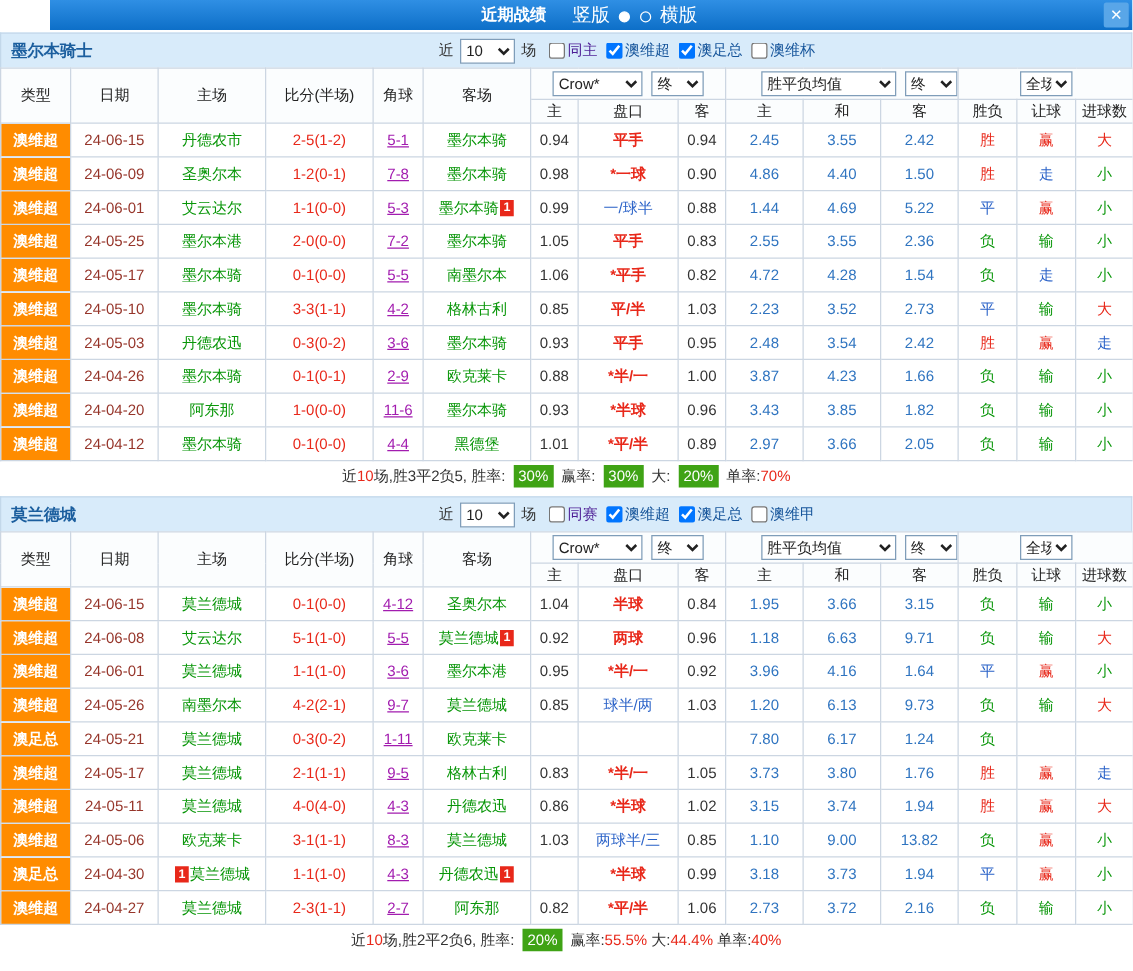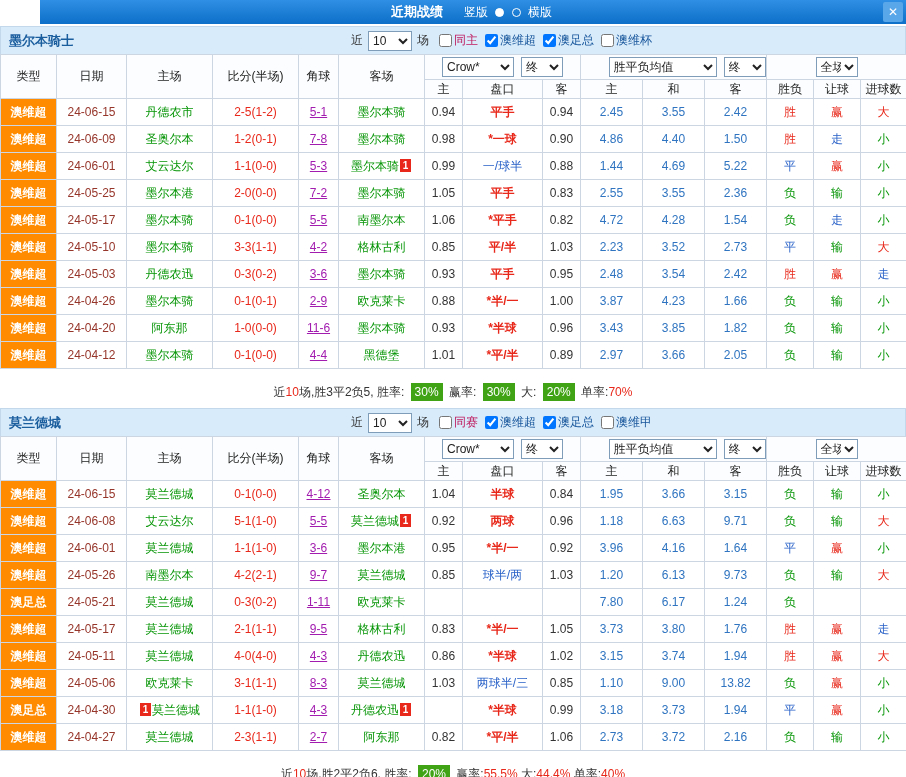--- a/index.html
+++ b/index.html
@@ -9,21 +9,21 @@
     font-family:"Liberation Sans","DejaVu Sans",sans-serif;
     font-size:12px; color:#333;
   }
   
   .titlebar{
     height:24px; position:relative;
     background:linear-gradient(#2f8fe4,#0d6fc8);
     display:flex; align-items:center; justify-content:center; color:#fff;margin-left:40px;
   }
   .titlebar .title{ font-weight:bold; font-size:13px; margin-right:18px; }
-  .radio-label{ font-size:12px; margin:0 3px; cursor:pointer; }
+  .radio-label{ font-size:15px; margin:0 3px; cursor:pointer; }
   .radio{ display:inline-block; width:9px; height:9px; border:1px solid #fff; border-radius:50%; vertical-align:middle; margin:0 4px; cursor:pointer; }
   .radio.selected{ background:#fff; }
   .close-btn{
     position:absolute; right:3px; top:2px; width:20px; height:20px;
     background:#59a6e8; color:#fff; text-align:center; line-height:20px;
     font-size:12px; font-weight:bold; border-radius:2px; cursor:pointer;
   }
   
   .section{ margin-top:2px; }
   .section + .section{ margin-top:4px; }
@@ -34,21 +34,21 @@
   }
   .team-name{ color:#1b5e9e; font-weight:bold; font-size:13px; padding-left:8px; width:347px; flex:0 0 auto; }
   .filters{ display:flex; align-items:center; }
   .filters .lbl{ margin:0 3px; color:#333; }
   select{
     font-size:12px; height:20px; border:1px solid #7f9db9; background:#fff; color:#222;
   }
   .cb{ display:inline-flex; align-items:center; margin-left:7px; cursor:pointer; }
   .cb input{ margin:0 2px 0 0; width:13px; height:13px; }
   .cb-blue{ color:#15549a; }
-  .cb-plain{ color:#be185d; }
+  .cb-plain{ color:#4c1d95; }
   
   table{ border-collapse:collapse; table-layout:fixed; width:906px; }
   th,td{ border:1px solid #ccd6e2; text-align:center; overflow:hidden; white-space:nowrap; padding:0; }
   thead th{ background:#fbfdfe; font-weight:normal; font-size:12px; color:#222; }
   tr.h1 th{ height:25px; }
   tr.h2 th{ height:19px; }
   .sel-cell{ }
   .sel-group{ display:flex; justify-content:center; align-items:center; gap:7px; }
   .sel-company{ width:72px; }
   .sel-final{ width:42px; }
@@ -68,21 +68,21 @@
   .t-red{ color:#e8281a; }
   .t-blue{ color:#2a62c8; }
   .t-green{ color:#089608; }
   .badge{
     display:inline-block; min-width:11px; height:13px; line-height:13px;
     background:#e8281a; color:#fff; font-size:10px; font-weight:bold;
     margin:0 1px; vertical-align:1px; padding:0 1px;
   }
   
   .table-footer{
-    height:24px; line-height:24px; text-align:center; font-size:12px; color:#333;margin-top:11px;
+    height:24px; line-height:24px; text-align:center; font-size:12px; color:#333;
   }
   .f-plain{ color:#333; }
   .f-red{ color:#e8281a; }
   .f-badge{ background:#3fa315; color:#fff; padding:2px 4px; margin:0 3px; }
 </style>
 </head>
 <body>
 
 <div>
 

